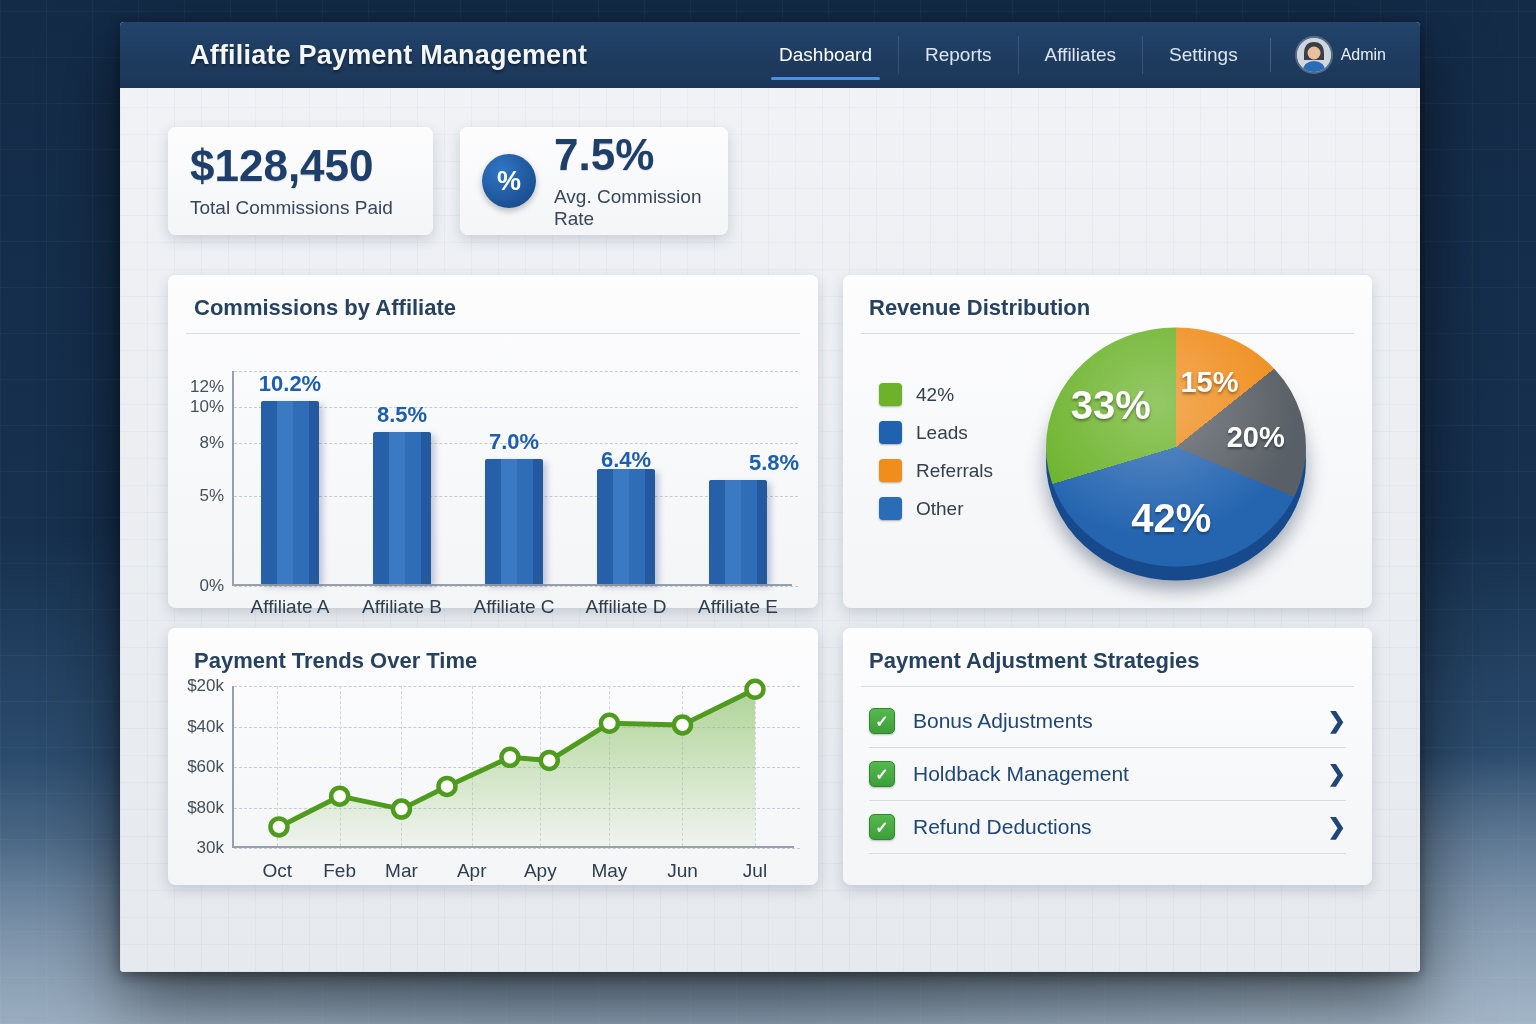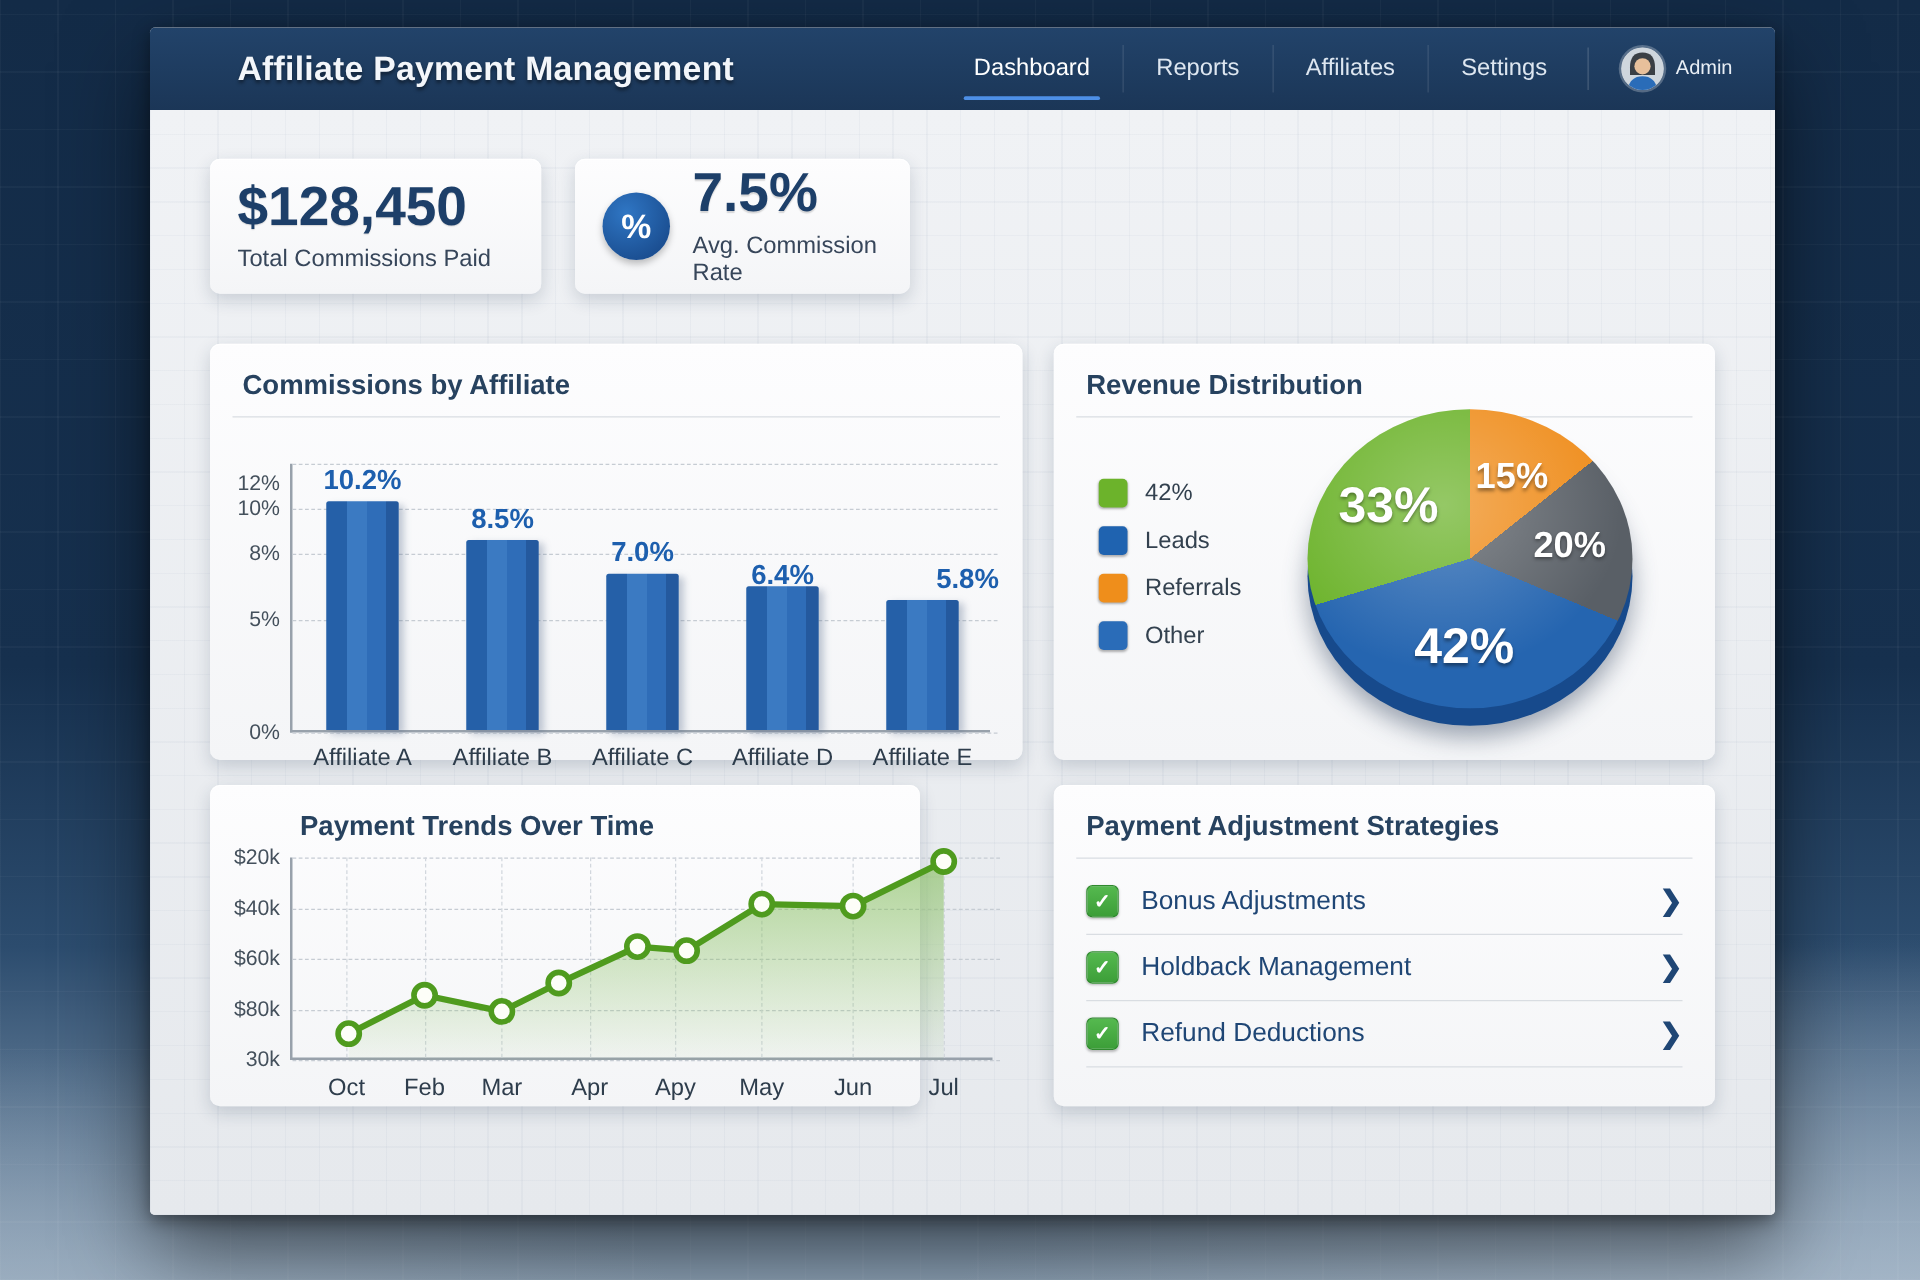--- a/index.html
+++ b/index.html
@@ -220,21 +220,21 @@
         <div class="pie" id="pie" style="background: conic-gradient(rgb(239, 141, 28) 0deg, rgb(239, 141, 28) 49.0909deg, rgb(89, 95, 102) 49.0909deg, rgb(89, 95, 102) 114.545deg, rgb(37, 101, 176) 114.545deg, rgb(37, 101, 176) 252deg, rgb(108, 179, 43) 252deg, rgb(108, 179, 43) 360deg);"></div>
         <div id="pie-labels">
             <div class="pie-lbl" style="left: 163.482px; top: 67.4816px; font-size: 29px;">15%</div>
             <div class="pie-lbl" style="left: 209.78px; top: 121.906px; font-size: 29px;">20%</div>
             <div class="pie-lbl" style="left: 125.399px; top: 202.812px; font-size: 40px;">42%</div>
             <div class="pie-lbl" style="left: 64.7932px; top: 90.3096px; font-size: 40px;">33%</div>
           </div>
       </div>
     </div>
 
-    <div class="card" style="left:48px;top:540px;width:568px;height:257px;padding-left:46px;">
+    <div class="card" style="left:48px;top:540px;width:650px;height:257px;">
       <div class="panel-title">Payment Trends Over Time</div>
       <div class="line-plot" id="line-plot">
           <div class="gridline" style="top: 0px;"></div>
           <div class="ytick" style="top: 0px;">$20k</div>
           <div class="gridline" style="top: 40.5px;"></div>
           <div class="ytick" style="top: 40.5px;">$40k</div>
           <div class="gridline" style="top: 81px;"></div>
           <div class="ytick" style="top: 81px;">$60k</div>
           <div class="gridline" style="top: 121.5px;"></div>
           <div class="ytick" style="top: 121.5px; text-align: center;">$80k</div>

